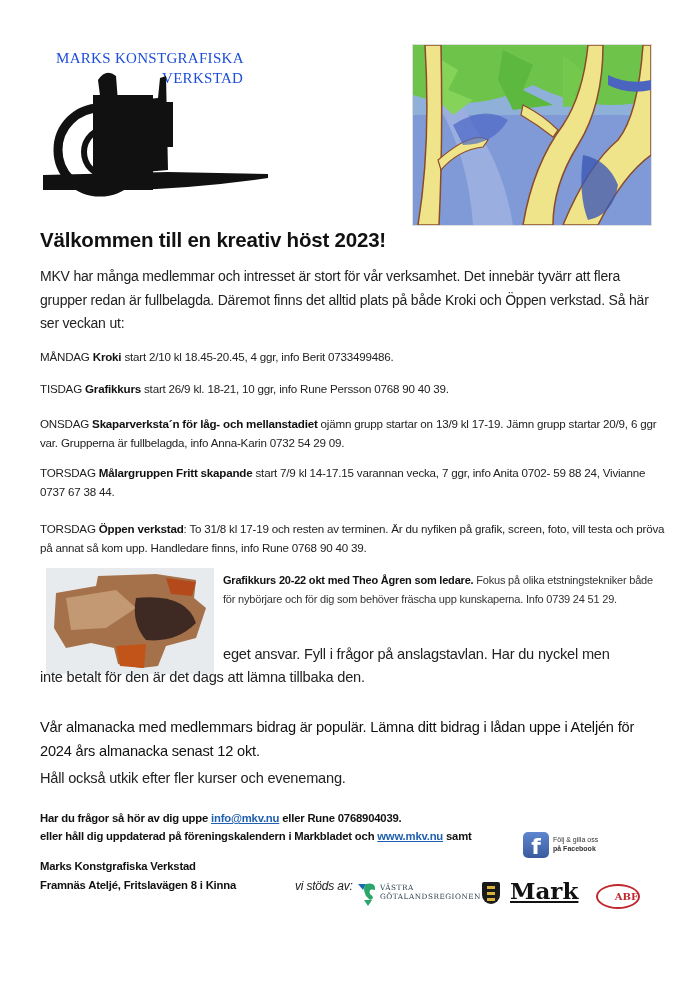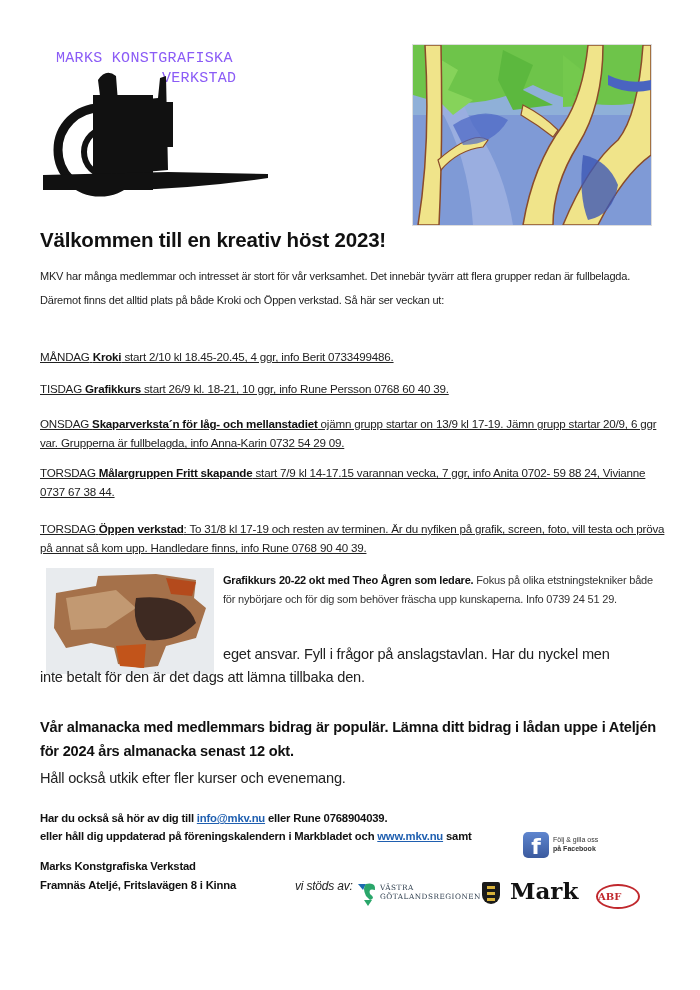--- a/index.html
+++ b/index.html
@@ -3,63 +3,63 @@
 <meta charset="utf-8">
 <style>
   html, body { margin: 0; padding: 0; background: #ffffff; }
   body { width: 700px; height: 990px; position: relative; overflow: hidden;
          font-family: "Liberation Sans", sans-serif; color: #111; }
   .abs { position: absolute; }
   .narrow { font-family: "Liberation Sans Narrow", "Liberation Sans", sans-serif; letter-spacing: -0.2px; }
 
   
   #logo { left: 38px; top: 40px; width: 240px; height: 180px; }
-  #logo .t1, #logo .t2 { position: absolute; font-family: Liberation Mono, monospace; font-size: 15px; font-weight: 400; color:#8b5cf6; letter-spacing: 0.3px; }
+  #logo .t1, #logo .t2 { position: absolute; font-family: Liberation Serif, serif; font-size: 15px; font-weight: 400; color:#1d4ed8; letter-spacing: 0.3px; }
   #logo .t1 { left: 18px; top: 10px; }
   #logo .t2 { left: 124px; top: 30px; }
 
   
   #painting { left: 412px; top: 44px; width: 238px; height: 180px; border: 1px solid #ddd; overflow: hidden; background: #6f8ccb; }
 
   #title { left: 40px; top: 228px; font-size: 20.5px; font-weight: 700; color:#111; letter-spacing: -0.2px; }
 
-  #intro { left: 40px; top: 265px; width: 625px; font-size: 11px; line-height: 23.5px; color:#222; }
+  #intro { left: 40px; top: 265px; width: 625px; font-size: 14px; line-height: 23.5px; color:#222; }
 
-  .sched { left: 40px; width: 625px; font-size: 11.6px; line-height: 19px; color:#222;text-decoration:underline; }
+  .sched { left: 40px; width: 625px; font-size: 11.6px; line-height: 19px; color:#222; }
   .sched b { font-weight: 700; color:#111; }
 
   #etch { left: 46px; top: 568px; width: 168px; height: 106px; overflow: hidden; background: #eef0f2; }
 
   #graf { left: 223px; top: 571px; width: 440px; font-size: 11px; line-height: 19px; color:#333; }
   #graf b { color:#111; }
 
   #nyckel { left: 40px; top: 643px; width: 625px; font-size: 14.6px; line-height: 23px; color:#222; }
   #nyckel .indent { display:block; padding-left: 183px; }
 
-  #alman { left: 40px; top: 716px; width: 625px; font-size: 14.6px; line-height: 23.5px; font-weight: 700; color:#111; }
+  #alman { left: 40px; top: 716px; width: 625px; font-size: 14.6px; line-height: 23.5px; font-weight: 400; color:#111; }
   #hall { left: 40px; top: 770px; font-size: 14.6px; color:#222; }
 
   .foot { left: 40px; font-size: 11.3px; font-weight: 700; color:#111; }
   .foot a { color: #1f5fb0; text-decoration: underline; }
 
   #fb { left: 523px; top: 832px; width: 95px; height: 30px; }
   #fb .sq { position:absolute; left:0; top:0; width:26px; height:26px; border-radius:5px;
             background: linear-gradient(#5f86cf, #3b5a9e); color:#fff; font-weight:700; font-size:22px;
             text-align:center; line-height:30px; font-family:"DejaVu Sans", sans-serif; }
   #fb .txt { position:absolute; left:30px; top:3px; font-size:7px; line-height:9px; color:#333; }
 
   #vistods { left: 275px; top: 879px; font-size: 12px; font-style: italic; color:#222;margin-left:20px; }
   #vgr { left: 358px; top: 882px; width: 115px; height: 24px; }
   #vgr .name { position:absolute; left:22px; top:1px; font-family:"DejaVu Serif", serif; font-size:7.3px; line-height:9px; color:#2a3a4a; letter-spacing:0.5px; }
   #mark { left: 482px; top: 880px; height: 28px; }
   #mark .shield { position:absolute; left:0; top:2px; width:18px; height:22px; background:#1a1a1a; border-radius:2px 2px 9px 9px; }
   #mark .shield i { position:absolute; left:5px; width:8px; height:3px; background:#d8b23a; }
-  #mark .word { position:absolute; left:28px; top:-3px; font-family:"DejaVu Serif", serif; font-size:23px; font-weight:700; color:#111; }
+  #mark .word { position:absolute; left:28px; top:-3px; font-family:"DejaVu Serif", serif; font-size:23px; font-weight:700; color:#111;text-decoration:underline; }
   #abf { left: 596px; top: 884px; width: 40px; height: 21px; border: 2px solid #c0282d; border-radius: 50%;
-         color:#c0282d; font-family:"DejaVu Serif", serif; font-weight:700; font-size:10px; text-align:left; line-height:21px; }
+         color:#c0282d; font-family:"DejaVu Serif", serif; font-weight:700; font-size:10px; text-align:right; line-height:21px; }
 </style>
 </head>
 <body>
 
 <div id="logo" class="abs">
   <span class="t1">MARKS KONSTGRAFISKA</span>
   <span class="t2">VERKSTAD</span>
   <svg width="240" height="180" viewBox="0 0 240 180" style="position:absolute;left:0;top:0">
     <path d="M60 40 Q68 28 78 36 L80 62 L120 58 L122 38 L128 36 L130 130 L72 135 Z" fill="#111"></path>
     <circle cx="62" cy="110" r="42" fill="none" stroke="#111" stroke-width="9"></circle>
@@ -94,21 +94,21 @@
 <div id="title" class="abs">Välkommen till en kreativ höst 2023!</div>
 
 <div id="intro" class="abs narrow">MKV har många medlemmar och intresset är stort för vår verksamhet. Det innebär tyvärr att flera grupper redan är fullbelagda. Däremot finns det alltid plats på både Kroki och Öppen verkstad. Så här ser veckan ut:</div>
 
 <div class="abs sched narrow" style="top:347px">
   <span>MÅNDAG</span>
   <b>Kroki</b><span> start 2/10 kl 18.45-20.45, 4 ggr, info Berit 0733499486.</span>
 </div>
 <div class="abs sched narrow" style="top:379px">
   <span>TISDAG</span>
-  <b>Grafikkurs</b><span> start 26/9 kl. 18-21, 10 ggr, info Rune Persson 0768 60 40 39.</span>
+  <b>Grafikkurs</b><span> start 26/9 kl. 18-21, 10 ggr, info Rune Persson 0768 90 40 39.</span>
 </div>
 <div class="abs sched narrow" style="top:414px">
   <span>ONSDAG</span>
   <b>Skaparverksta´n för låg- och mellanstadiet</b><span> ojämn grupp startar on 13/9 kl 17-19. Jämn grupp startar 20/9, 6 ggr var. Grupperna är fullbelagda, info Anna-Karin 0732 54 29 09.</span>
 </div>
 <div class="abs sched narrow" style="top:463px">
   <span>TORSDAG</span>
   <b>Målargruppen Fritt skapande</b><span> start 7/9 kl 14-17.15 varannan vecka, 7 ggr, info Anita 0702- 59 88 24, Vivianne 0737 67 38 44.</span>
 </div>
 <div class="abs sched narrow" style="top:519px">
@@ -133,21 +133,21 @@
 
 <div id="nyckel" class="abs narrow">
   <span class="indent">eget ansvar. Fyll i frågor på anslagstavlan. Har du nyckel men</span>
   <span style="display:block">inte betalt för den är det dags att lämna tillbaka den.</span>
 </div>
 
 <div id="alman" class="abs narrow">Vår almanacka med medlemmars bidrag är populär. Lämna ditt bidrag i lådan uppe i Ateljén för 2024 års almanacka senast 12 okt.</div>
 <div id="hall" class="abs narrow">Håll också utkik efter fler kurser och evenemang.</div>
 
 <div class="abs foot narrow" style="top:812px">
-  <span>Har du också så hör av dig till </span><a href="#">info@mkv.nu</a><span> eller Rune 0768904039.</span>
+  <span>Har du frågor så hör av dig uppe </span><a href="#">info@mkv.nu</a><span> eller Rune 0768904039.</span>
 </div>
 <div class="abs foot narrow" style="top:830px">
   <span>eller håll dig uppdaterad på föreningskalendern i Markbladet och  </span><a href="#">www.mkv.nu</a><span> samt</span>
 </div>
 
 <div id="fb" class="abs">
   <div class="sq">f</div>
   <div class="txt">
     <span>Följ &amp; gilla oss</span><br>
     <b>på Facebook</b>

